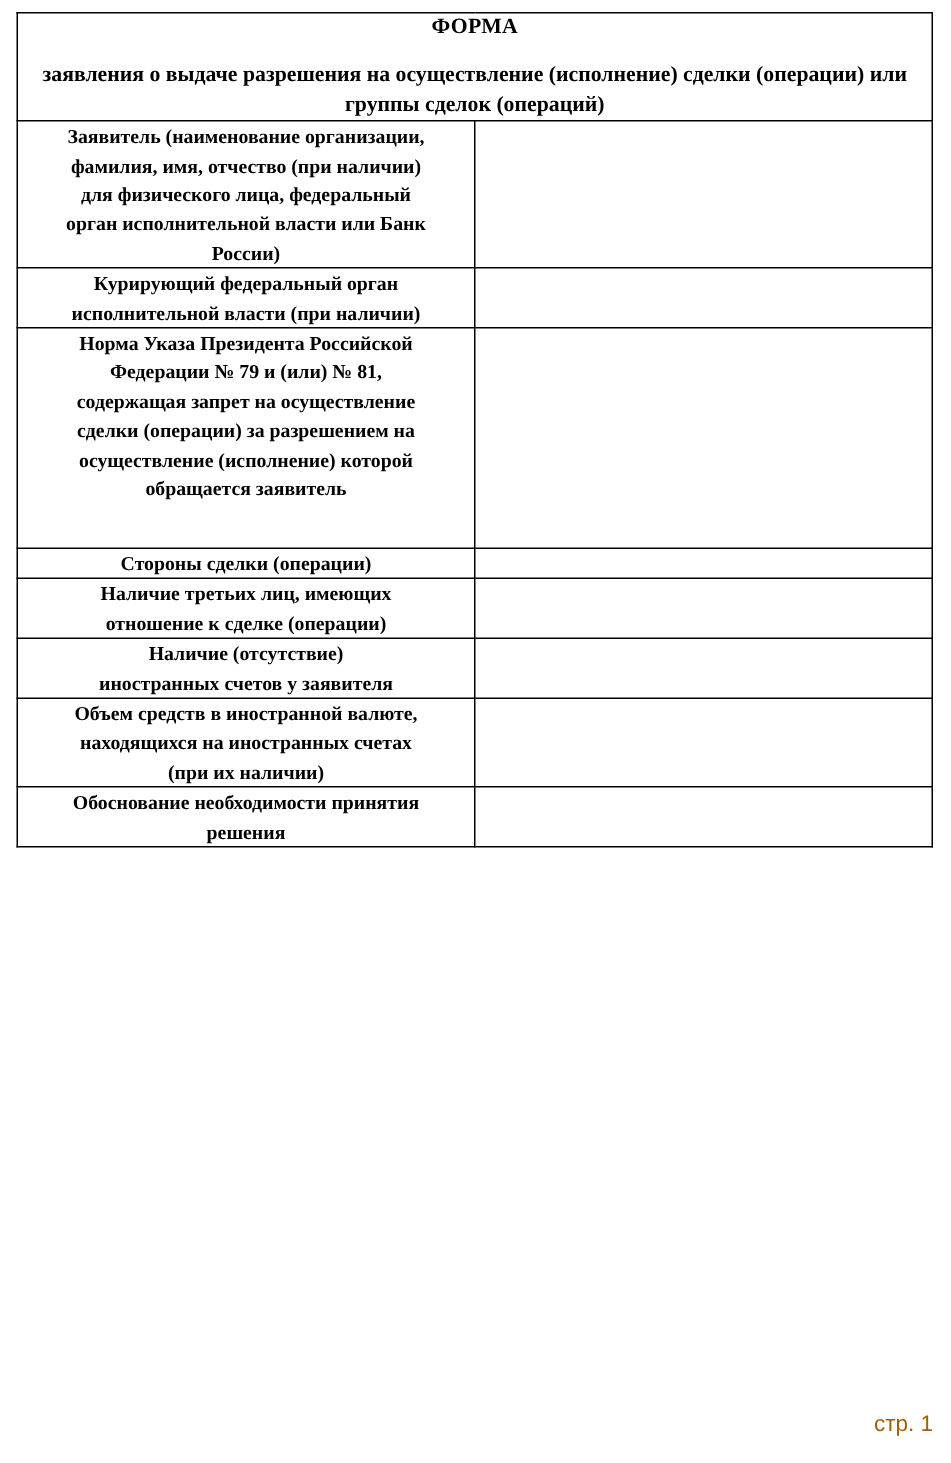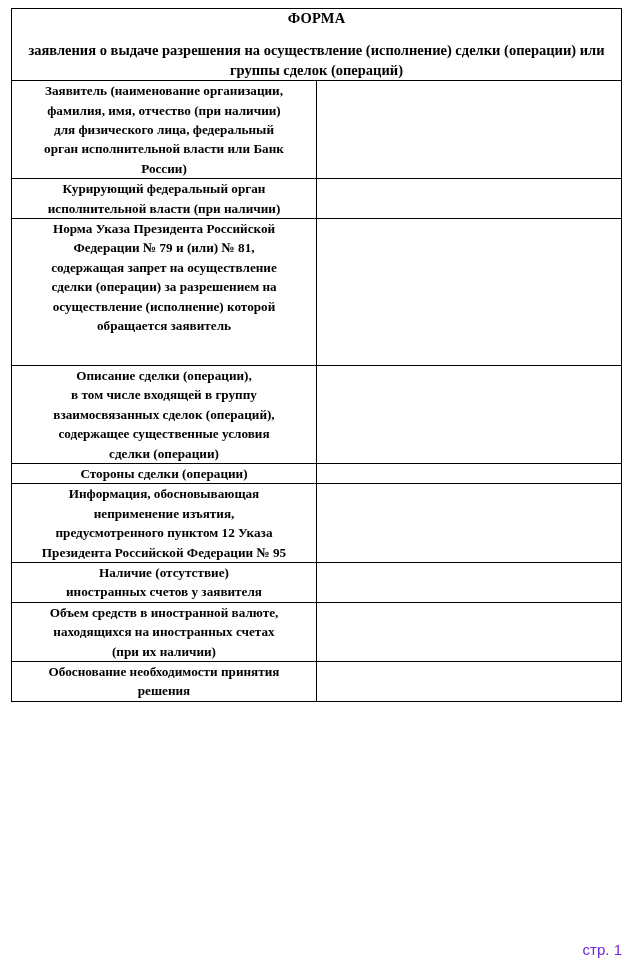--- a/index.html
+++ b/index.html
@@ -87,21 +87,21 @@
   tr[data-rowheight="160"] .label-cell, tr[data-rowheight="160"] .value-cell { height: 146px; }
 
   .page-footer {
     position: absolute;
     right: 12px;
     top: 941px;
     font-family: "Liberation Sans", "DejaVu Sans", sans-serif;
     font-size: 15px;
     font-weight: normal;
     text-align: right;
-    color: #6d28d9;
+    color: #a16207;
   }
 </style>
 </head>
 <body>
 
 <div class="page">
 
   <table class="form-table">
     <tbody>
 
@@ -139,49 +139,37 @@
           <span class="line">Норма Указа Президента Российской</span>
           <span class="line">Федерации № 79 и (или) № 81,</span>
           <span class="line">содержащая запрет на осуществление</span>
           <span class="line">сделки (операции) за разрешением на</span>
           <span class="line">осуществление (исполнение) которой</span>
           <span class="line">обращается заявитель</span>
         </td>
         <td class="value-cell"></td>
       </tr>
 
-      <tr data-rowheight="79">
-        <td class="label-cell">
-          <span class="line">Описание сделки (операции),</span>
-          <span class="line">в том числе входящей в группу</span>
-          <span class="line">взаимосвязанных сделок (операций),</span>
-          <span class="line">содержащее существенные условия</span>
-          <span class="line">сделки (операции)</span>
-        </td>
-        <td class="value-cell"></td>
-      </tr>
 
 
       <tr data-rowheight="30">
         <td class="label-cell">
           <span class="line">Стороны сделки (операции)</span>
         </td>
         <td class="value-cell"></td>
       </tr>
 
-
-      <tr data-rowheight="72">
+      <tr data-rowheight="40">
         <td class="label-cell">
-          <span class="line">Информация, обосновывающая</span>
-          <span class="line">неприменение изъятия,</span>
-          <span class="line">предусмотренного пунктом 12 Указа</span>
-          <span class="line">Президента Российской Федерации № 95</span>
+          <span class="line">Наличие третьих лиц, имеющих</span>
+          <span class="line">отношение к сделке (операции)</span>
         </td>
         <td class="value-cell"></td>
       </tr>
+
 
       <tr data-rowheight="38">
         <td class="label-cell">
           <span class="line">Наличие (отсутствие)</span>
           <span class="line">иностранных счетов у заявителя</span>
         </td>
         <td class="value-cell"></td>
       </tr>
 
       <tr data-rowheight="40">

